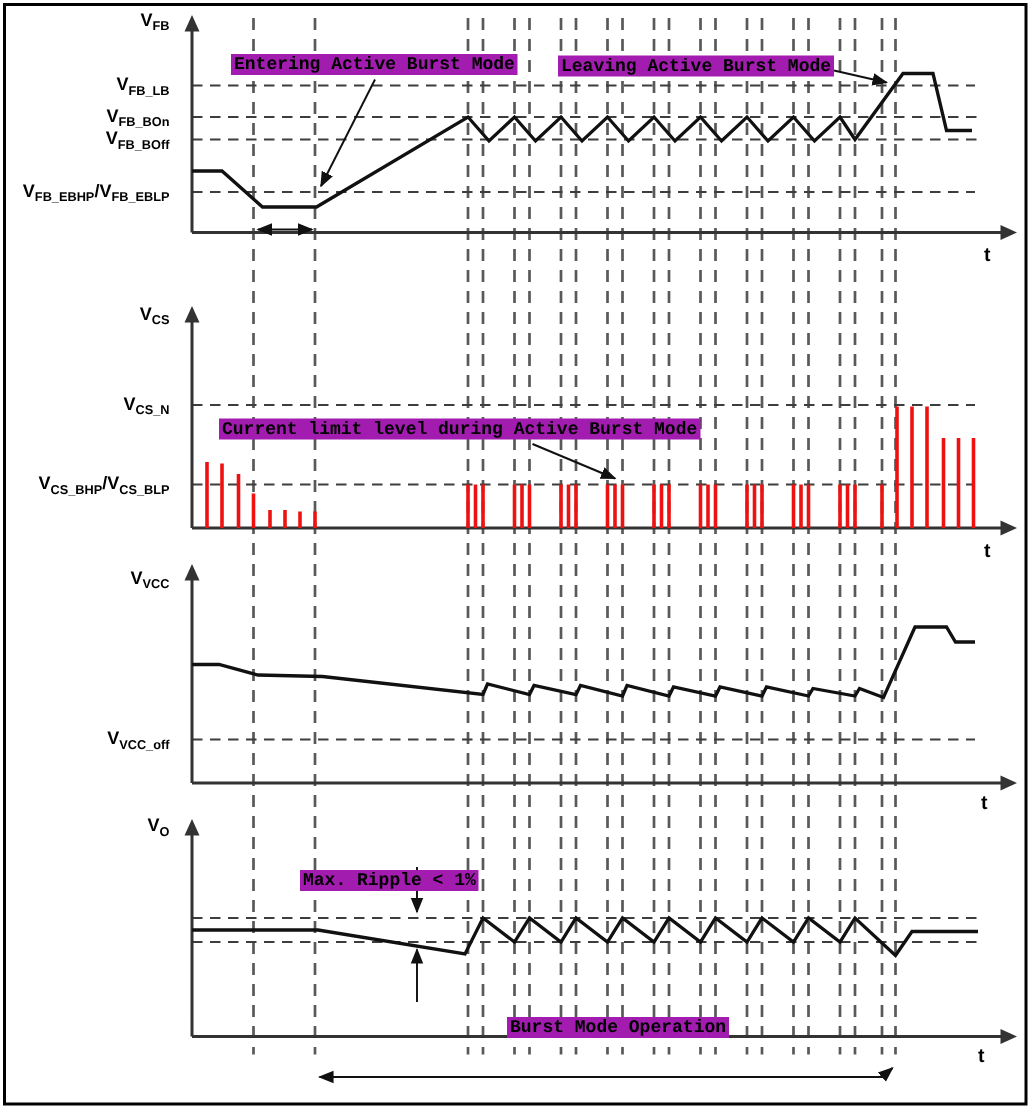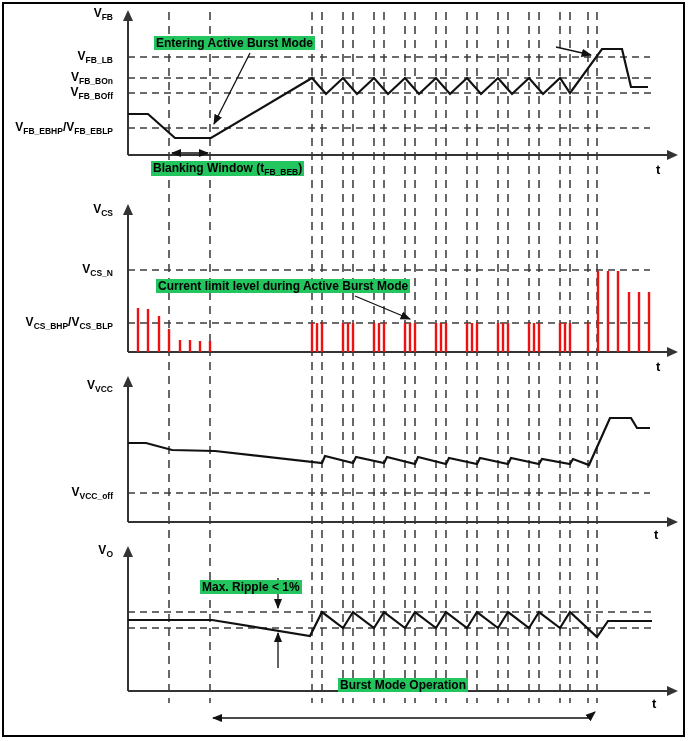--- a/index.html
+++ b/index.html
@@ -5,21 +5,21 @@
   html,body{margin:0;padding:0;background:#ffffff;}
   .fig{position:relative;width:689px;height:741px;background:#fff;
        font-family:"Liberation Sans",sans-serif;overflow:hidden;}
   .frame{position:absolute;left:2px;top:2px;width:683px;height:735px;
          border:2px solid #000;box-sizing:border-box;pointer-events:none;}
   #diagram-svg{position:absolute;left:0;top:0;}
   .lbl{position:absolute;font-weight:bold;font-size:12px;color:#000;
        white-space:nowrap;line-height:14px;}
   .lbl .sub{font-size:8.5px;position:relative;top:3px;}
   .rt{right:576px;text-align:right;}
-  .ann{background:#22c55e;padding:0 2px;}
+  .ann{background:#a21caf;padding:0 2px;font-family:Liberation Mono, monospace;}
   .t-lbl{font-size:13px;}
 </style>
 </head>
 <body>
 
 <div class="fig">
   <svg id="diagram-svg" width="689" height="741">
       <defs>
         <marker id="ah" viewBox="0 0 10 10" refX="9" refY="5" markerWidth="8" markerHeight="8" orient="auto-start-reverse">
           <path d="M0,1 L10,5 L0,9 z" fill="#111111"></path>
@@ -150,19 +150,19 @@
   <div class="lbl rt" style="top:485px"><span>V</span><span class="sub">VCC_off</span></div>
 
   <div class="lbl rt" style="top:543px"><span>V</span><span class="sub">O</span></div>
 
   <div class="lbl t-lbl" style="left:656px;top:163px">t</div>
   <div class="lbl t-lbl" style="left:656px;top:360px">t</div>
   <div class="lbl t-lbl" style="left:654px;top:528px">t</div>
   <div class="lbl t-lbl" style="left:652px;top:697px">t</div>
 
   <div class="lbl ann" style="left:154px;top:36px">Entering Active Burst Mode</div>
-  <div class="lbl ann" style="left:151px;top:161px"><span>Blanking Window (t</span><span class="sub">FB_BEB</span><span>)</span></div>
-  <div class="lbl ann" style="left:156px;top:279px">Current limit level during Active Burst Mode</div>
+  <div class="lbl ann" style="left:372px;top:37px">Leaving Active Burst Mode</div>
+  <div class="lbl ann" style="left:146px;top:279px">Current limit level during Active Burst Mode</div>
   <div class="lbl ann" style="left:200px;top:580px">Max. Ripple &lt; 1%</div>
   <div class="lbl ann" style="left:338px;top:678px">Burst Mode Operation</div>
 
   <div class="frame"></div>
 </div>
 
 </body></html>

